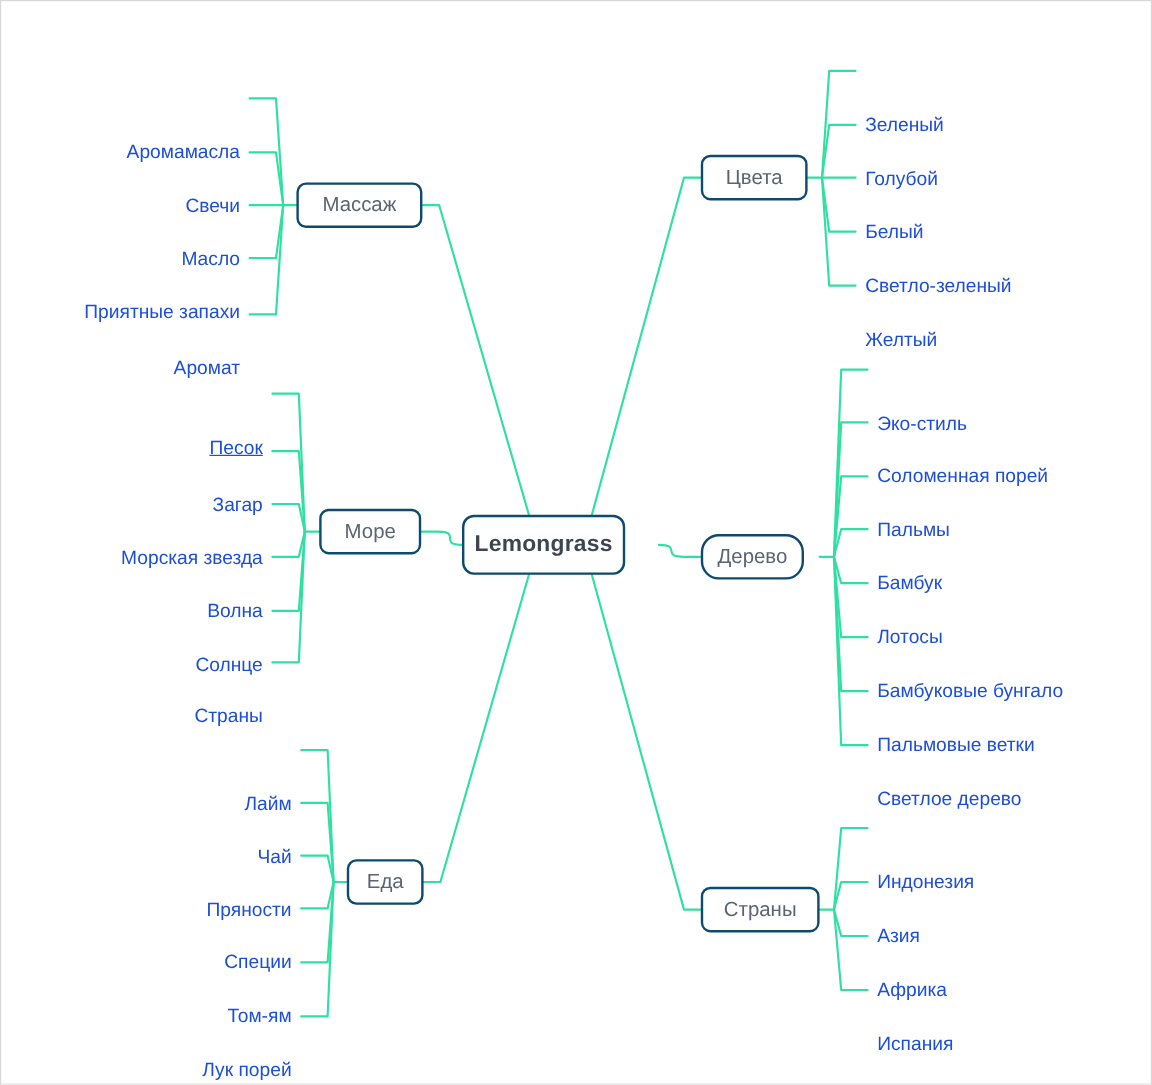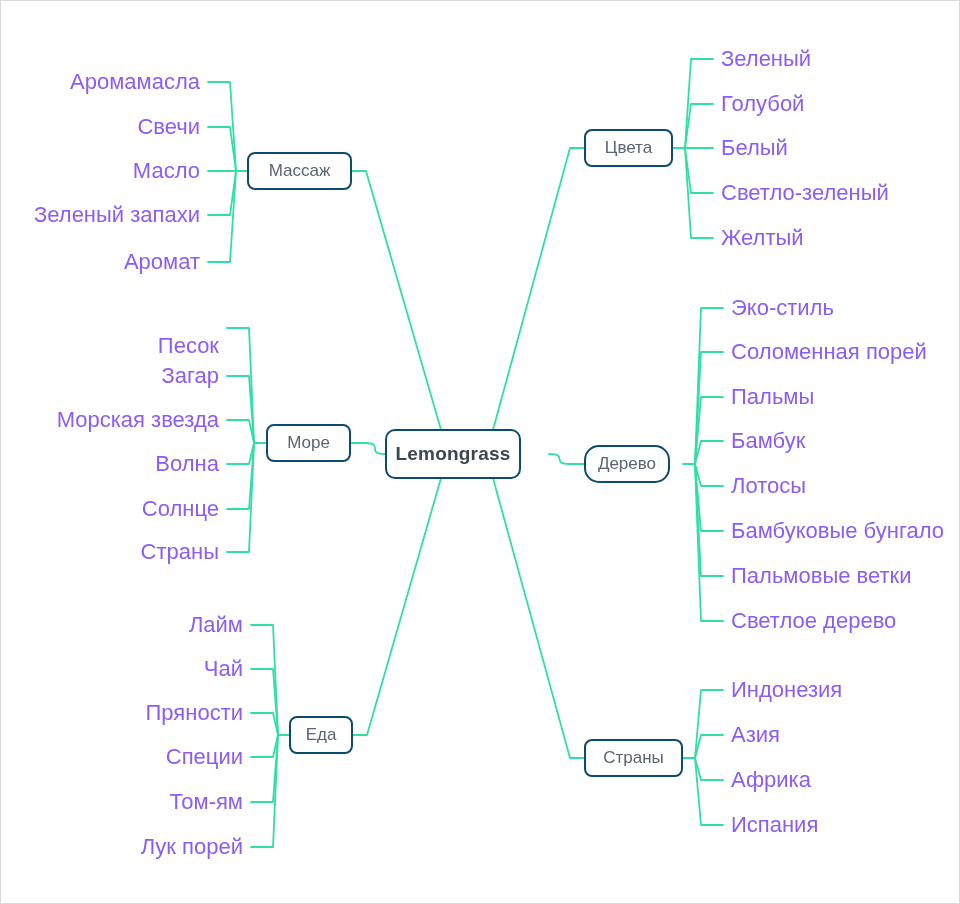--- a/index.html
+++ b/index.html
@@ -44,24 +44,25 @@
     color: #3c4652;
     letter-spacing: 0.2px;
   }
   .node-branch {
     font-size: 17px;
     font-weight: normal;
     color: #5a6472;
   }
   .leaf {
     position: absolute;
-    font-size: 22px;
-    color: #8b5cf6;
+    font-size: 16px;
+    color: #1d4ed8;
     white-space: nowrap;
     line-height: 1;
+    margin-top: 46px;
   }
   .leaf.left  { text-align: center; transform: translate(-100%, -50%); }
   .leaf.right { text-align: left;  transform: translate(0, -50%); }
 </style>
 </head>
 <body>
 
 <div id="canvas">
   <svg id="wires" viewBox="0 0 960 904" xmlns="http://www.w3.org/2000/svg">
       <path d="M 439.76 428 L 365 170 L 351 170" fill="none" stroke="#2fe0a0" stroke-width="1.8" stroke-linecap="round" stroke-linejoin="round"></path>
@@ -111,34 +112,34 @@
       <path d="M 694 757 L 700 824 L 722 824" fill="none" stroke="#2fe0a0" stroke-width="1.8" stroke-linecap="round" stroke-linejoin="round"></path>
       <path d="M 682 757 L 694 757" fill="none" stroke="#2fe0a0" stroke-width="1.8" stroke-linecap="round" stroke-linejoin="round"></path>
     </svg>
   <div id="nodes">
       <div class="node node-branch" style="left: 246px; top: 151px; width: 105px; height: 38px;">
         <span>Массаж</span>
       </div>
       <div class="leaf left" style="left: 199px; top: 81px;">Аромамасла</div>
       <div class="leaf left" style="left: 199px; top: 126px;">Свечи</div>
       <div class="leaf left" style="left: 199px; top: 170px;">Масло</div>
-      <div class="leaf left" style="left: 199px; top: 214px;">Зеленый запахи</div>
+      <div class="leaf left" style="left: 199px; top: 214px;">Приятные запахи</div>
       <div class="leaf left" style="left: 199px; top: 261px;">Аромат</div>
       <div class="node node-branch" style="left: 583px; top: 128px; width: 89px; height: 38px;">
         <span>Цвета</span>
       </div>
       <div class="leaf right" style="left: 720px; top: 58px;">Зеленый</div>
       <div class="leaf right" style="left: 720px; top: 103px;">Голубой</div>
       <div class="leaf right" style="left: 720px; top: 147px;">Белый</div>
       <div class="leaf right" style="left: 720px; top: 192px;">Светло-зеленый</div>
       <div class="leaf right" style="left: 720px; top: 237px;">Желтый</div>
       <div class="node node-branch" style="left: 265px; top: 423px; width: 85px; height: 38px;">
         <span>Море</span>
       </div>
-      <div class="leaf left" style="left: 218px; top: 345px;">Песок</div>
+      <div class="leaf left" style="left: 218px; top: 327px; text-decoration: underline;">Песок</div>
       <div class="leaf left" style="left: 218px; top: 375px;">Загар</div>
       <div class="leaf left" style="left: 218px; top: 419px;">Морская звезда</div>
       <div class="leaf left" style="left: 218px; top: 463px;">Волна</div>
       <div class="leaf left" style="left: 218px; top: 508px;">Солнце</div>
       <div class="leaf left" style="left: 218px; top: 551px;">Страны</div>
       <div class="node node-branch" style="left: 583px; top: 444px; width: 86px; height: 38px; border-radius: 15px;">
         <span>Дерево</span>
       </div>
       <div class="leaf right" style="left: 730px; top: 307px;">Эко-стиль</div>
       <div class="leaf right" style="left: 730px; top: 351px;">Соломенная порей</div>

